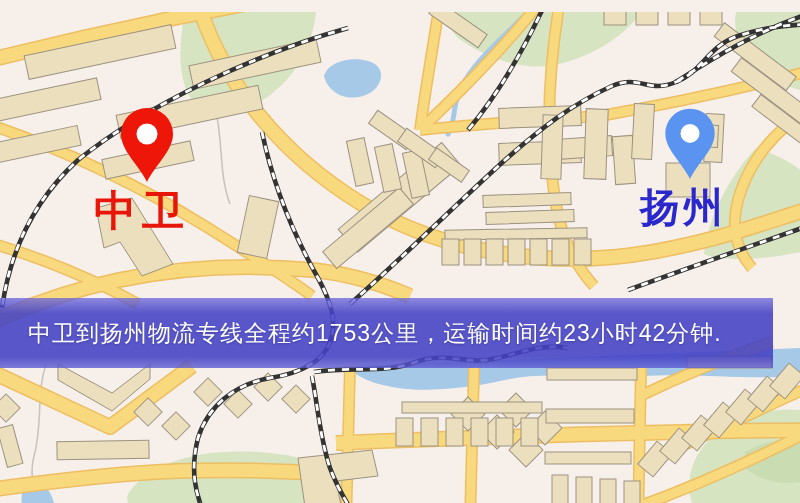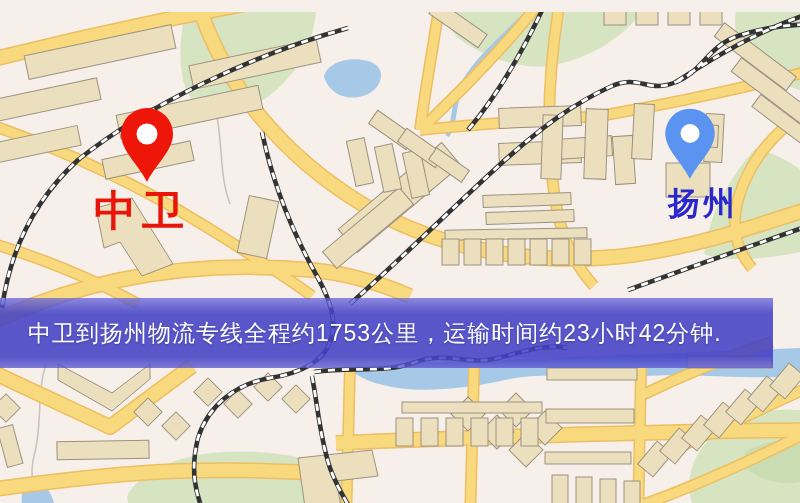--- a/index.html
+++ b/index.html
@@ -24,21 +24,21 @@
   .rfm use{stroke:var(--road-fill,#f9d97e);stroke-width:9;fill:none;stroke-linejoin:round;}
   .rail-base use{stroke:var(--railway,#333333);stroke-width:4.6;fill:none;}
   .rail-dash use{stroke:#ffffff;stroke-width:2.8;fill:none;stroke-dasharray:7 7;}
   .pin-origin .pin-body{fill:var(--origin-pin,#ee1509);}
   .pin-destination .pin-body{fill:var(--destination-pin,#5b94f0);}
   .pin-hole{fill:#ffffff;}
 
   
   .city-label{position:absolute;font-weight:700;line-height:1;white-space:nowrap;}
   .city-label.origin{left:94px;top:178px;font-size:42px;letter-spacing:6px;color:var(--origin-label,#e81509);}
-  .city-label.destination{left:668px;top:175px;font-size:32px;letter-spacing:3px;color:var(--destination-label,#2a28cc);}
+  .city-label.destination{left:640px;top:175px;font-size:40px;letter-spacing:3px;color:var(--destination-label,#2a28cc);}
 
   
   .banner{
     position:absolute;left:0;top:286px;width:773px;height:70px;
     background:linear-gradient(180deg,
       rgba(104,101,219,0.74) 0%,
       rgba(67,65,197,0.88) 22%,
       rgba(67,65,197,0.88) 84%,
       rgba(92,90,210,0.78) 100%);
     display:flex;align-items:center;

